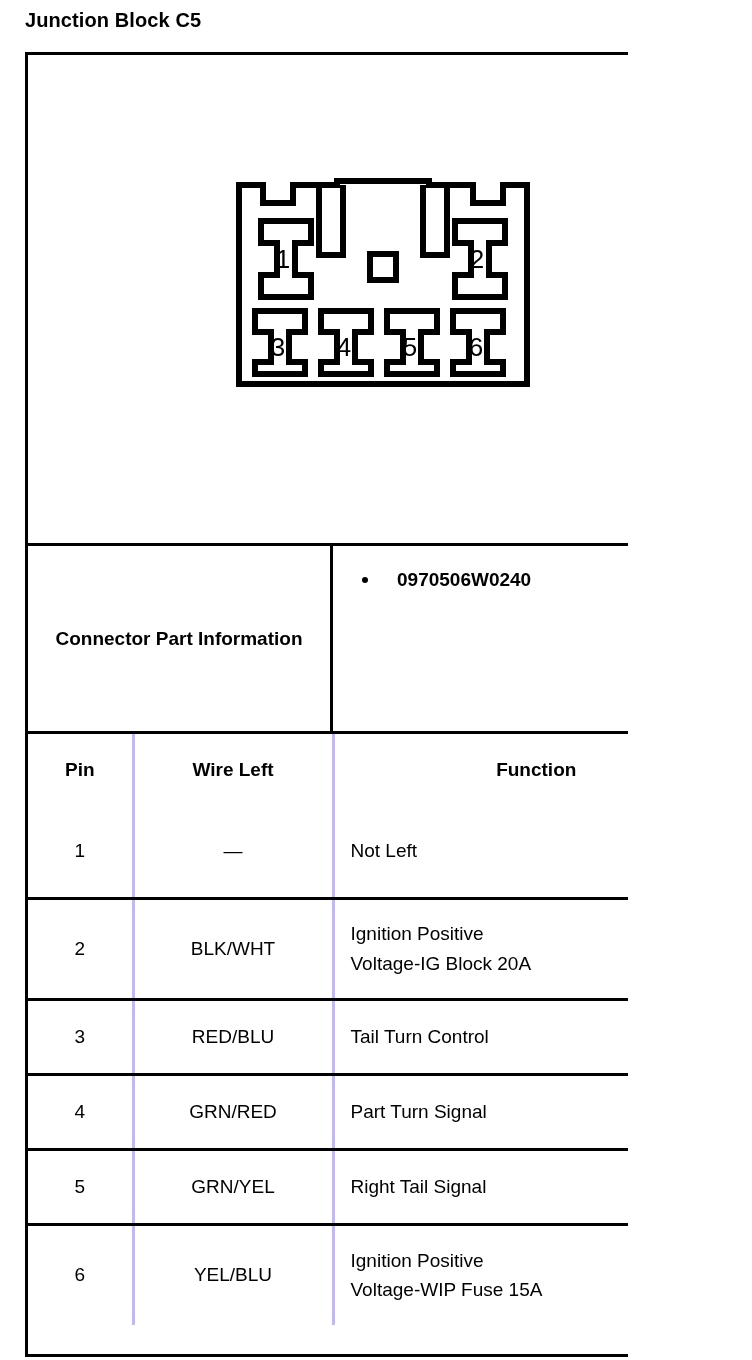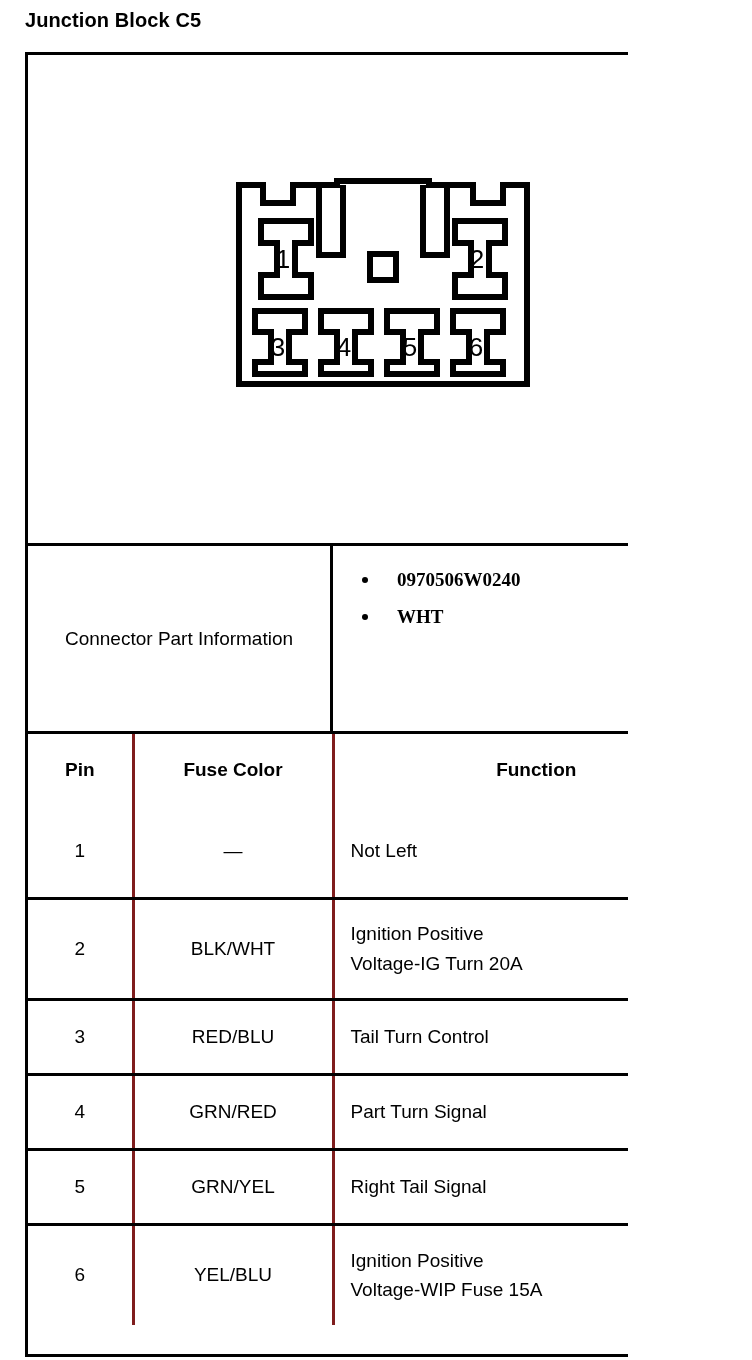--- a/index.html
+++ b/index.html
@@ -84,33 +84,32 @@
     top: 0;
     width: 305px;
     height: 100%;
     border-right: 3px solid #000;
     box-sizing: border-box;
     display: flex;
     align-items: center;
     justify-content: center;
     text-align: center;
     font-size: 19px;
-    font-weight: normal;
+    font-weight: bold;
     line-height: 1.45;
     padding: 0 2px;
   }
   .cpi-values {
     position: absolute;
     left: 305px;
     top: 0;
     width: 369px;
     height: 100%;
     box-sizing: border-box;
     padding: 24px 0 0 22px;
-    font-family: Liberation Serif, serif;
   }
   .cpi-bullet {
     position: relative;
     font-size: 19px;
     font-weight: bold;
     line-height: 1.0;
     margin-bottom: 18px;
     padding-left: 42px;
     white-space: nowrap;
   }
@@ -132,21 +131,21 @@
     width: 674px;
     border-collapse: collapse;
     table-layout: fixed;
   }
   .pin-table col.c-pin      { width: 105px; }
   .pin-table col.c-wire     { width: 200px; }
   .pin-table col.c-function { width: 369px; }
 
   .pin-table th,
   .pin-table td {
-    border-right: 3px solid #7f1d1d;
+    border-right: 3px solid #c4b5fd;
     border-bottom: 3px solid #000;
     box-sizing: border-box;
     padding: 0;
   }
   .pin-table th:last-child,
   .pin-table td:last-child {
     border-right: none;
     padding-left: 36px;
   }
   .pin-table tr:last-child th,
@@ -248,54 +247,50 @@
       </div>
     </div>
 
     <div class="cpi-row">
       <div class="cpi-label">Connector Part Information</div>
       <div class="cpi-values">
         <div class="cpi-bullet">
           <span class="dot"></span>
           <span>0970506W0240</span>
         </div>
-        <div class="cpi-bullet">
-          <span class="dot"></span>
-          <span>WHT</span>
-        </div>
       </div>
     </div>
 
     <table class="pin-table">
       <colgroup>
         <col class="c-pin">
         <col class="c-wire">
         <col class="c-function">
       </colgroup>
       <thead>
         <tr>
           <th>Pin</th>
-          <th>Fuse Color</th>
+          <th>Wire Left</th>
           <th>Function</th>
         </tr>
       </thead>
       <tbody>
         <tr class="row-1">
           <td class="cell-pin">1</td>
           <td class="cell-wire">—</td>
           <td class="cell-function">
             <div>Not Left</div>
           </td>
         </tr>
         <tr class="row-2">
           <td class="cell-pin">2</td>
           <td class="cell-wire">BLK/WHT</td>
           <td class="cell-function">
             <div>Ignition Positive</div>
-            <div>Voltage-IG Turn 20A</div>
+            <div>Voltage-IG Block 20A</div>
           </td>
         </tr>
         <tr class="row-3">
           <td class="cell-pin">3</td>
           <td class="cell-wire">RED/BLU</td>
           <td class="cell-function">
             <div>Tail Turn Control</div>
           </td>
         </tr>
         <tr class="row-4">

